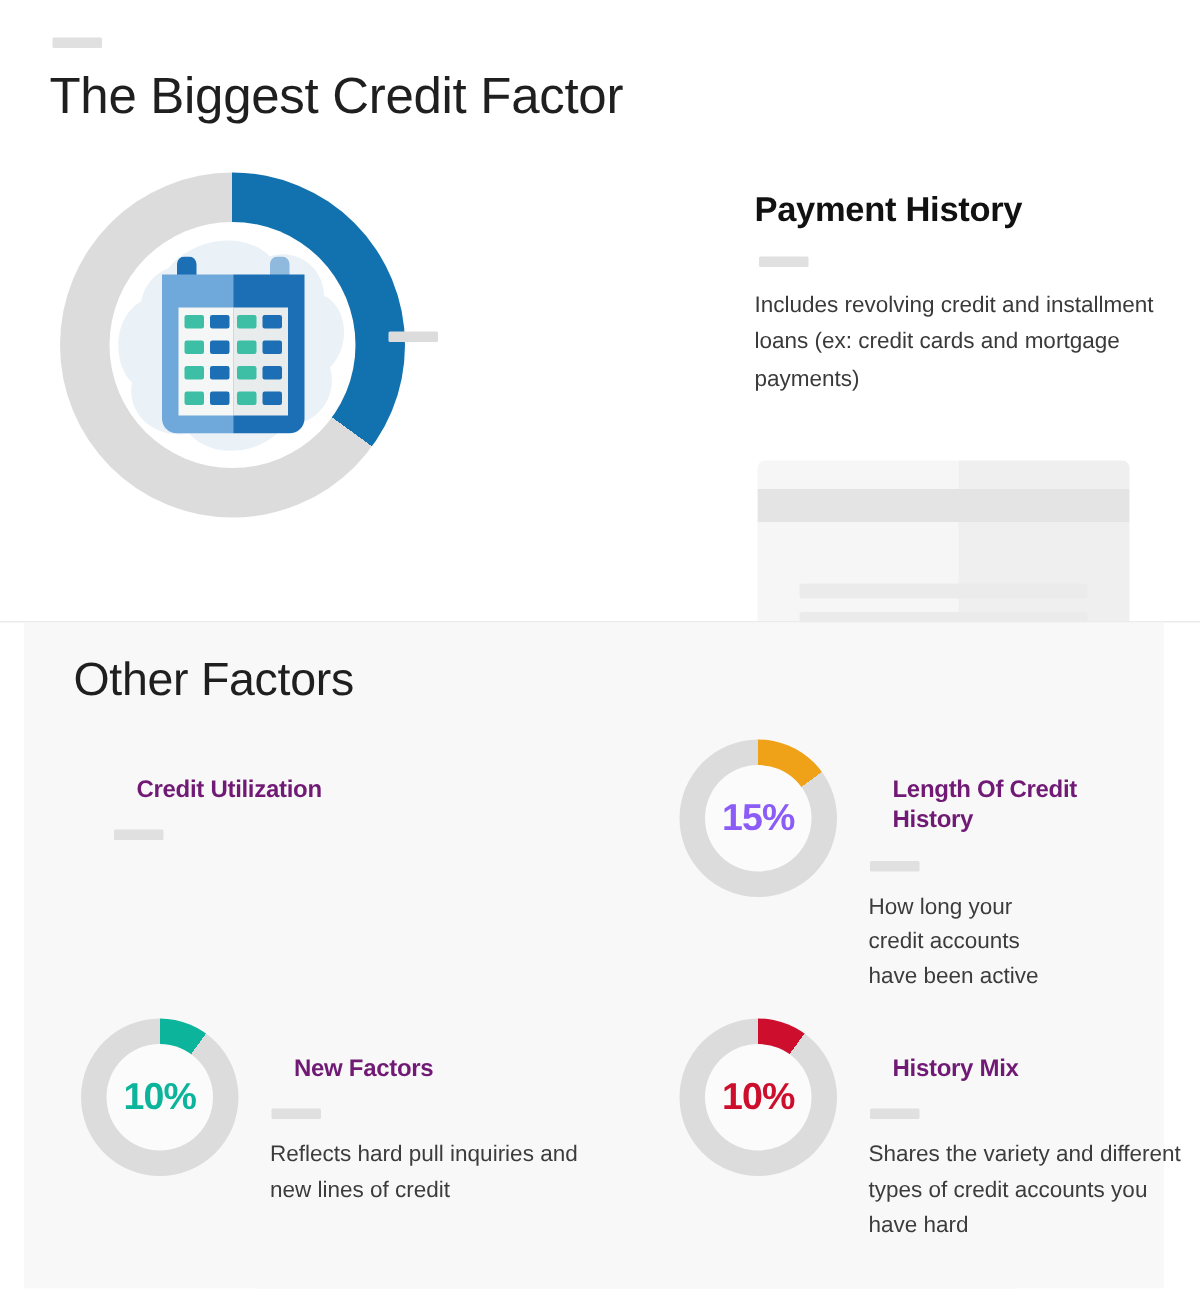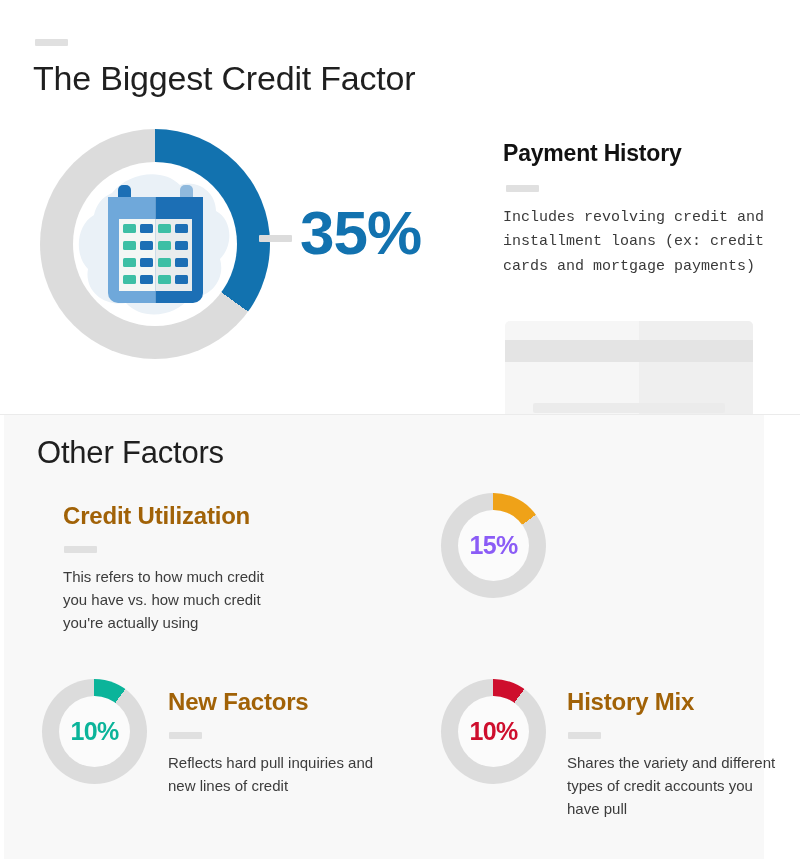--- a/index.html
+++ b/index.html
@@ -26,21 +26,20 @@
   }
 
   
   #hero {
     position: absolute;
     left: 0; top: 0;
     width: 800px;
     height: 415px;
     background: #ffffff;
     overflow: hidden;
-    margin-top: 14px;
   }
   #hero-dash {
     position: absolute;
     left: 35px; top: 25px;
   }
   #hero-title {
     position: absolute;
     left: 33px; top: 44px;
     font-size: 34px;
     font-weight: 400;
@@ -108,21 +107,20 @@
     font-weight: 700;
     color: #111111;
     letter-spacing: -0.2px;
   }
   #hero-copy .dash { margin: 18px 0 14px 3px; }
   #hero-copy p {
     margin: 0;
     font-size: 15px;
     line-height: 1.62;
     color: #3a3a3a;
-    font-family: Liberation Mono, monospace;
   }
 
   
   #hero-doc {
     position: absolute;
     left: 505px; top: 307px;
     width: 248px; height: 130px;
     background: #f6f6f6;
     border-radius: 5px 5px 0 0;
     overflow: hidden;
@@ -152,21 +150,21 @@
   #section-rule {
     position: absolute;
     left: 0; top: 414px;
     width: 800px; height: 1px;
     background: #ebebeb;
   }
 
   
   #others {
     position: absolute;
-    left: 4px; top: 415px;
+    left: 16px; top: 415px;
     width: 760px; height: 444px;
     background: #f8f8f8;
   }
   #others-title {
     position: absolute;
     left: 33px; top: 20px;
     margin: 0;
     font-size: 31px;
     font-weight: 400;
     color: #1f1f1f;
@@ -215,24 +213,24 @@
     font-weight: 700;
     letter-spacing: -0.6px;
   }
 
   .factor-text {
     margin-left: 21px;
     width: 212px;
     padding-top: 8px;
   }
   .factor-text h3 {
-    margin: 0;
-    font-size: 24px;
+    margin: 16px;
+    font-size: 16px;
     font-weight: 700;
-    color: #a16207;
+    color: #701a75;
     letter-spacing: -0.2px;
     line-height: 1.28;
   }
   .factor-text .dash { margin: 14px 0 12px 1px; }
   .factor-text p {
     margin: 0;
     font-size: 15px;
     line-height: 1.55;
     color: #3c3c3c;
     white-space: pre-line;
@@ -284,21 +282,20 @@
       <rect x="73" y="73" width="13" height="9" rx="1.5" fill="#1C6FB5"></rect>
 
       <rect x="21" y="90" width="13" height="9" rx="1.5" fill="#3DBFA5"></rect>
       <rect x="38" y="90" width="13" height="9" rx="1.5" fill="#1C6FB5"></rect>
       <rect x="56" y="90" width="13" height="9" rx="1.5" fill="#3DBFA5"></rect>
       <rect x="73" y="90" width="13" height="9" rx="1.5" fill="#1C6FB5"></rect>
     </svg>
   </div>
 
   <span id="hero-connector"></span>
-  <div id="hero-percent" style="color: rgb(18, 114, 175);">35%</div>
 
   <div id="hero-copy">
     <h2>Payment History</h2>
     <span class="dash"></span>
     <p>Includes revolving credit and installment loans (ex: credit cards and mortgage payments)</p>
   </div>
 
   <div id="hero-doc">
     <div class="doc-shade"></div>
     <div class="doc-band"></div>
@@ -311,30 +308,36 @@
 
 <section id="others">
   <h2 id="others-title">Other Factors</h2>
 
   <div id="factor-grid">
 
     <div class="factor c0 r0">
       <div class="factor-text">
         <h3>Credit Utilization</h3>
         <span class="dash"></span>
-        <p>This refers to how much credit you have vs. how much credit you're actually using</p>
       </div>
     </div>
 
     <div class="factor c1 r0">
       <div class="mini-donut-wrap">
         <div class="mini-donut" style="background: conic-gradient(rgb(239, 162, 24) 0deg, rgb(239, 162, 24) 54deg, rgb(220, 220, 220) 54deg, rgb(220, 220, 220) 360deg);"></div>
         <div class="mini-hole"></div>
         <div class="mini-pct" style="color: #8b5cf6;">15%</div>
       </div>
+      <div class="factor-text">
+        <h3>Length Of Credit History</h3>
+        <span class="dash"></span>
+        <p>How long your
+credit  accounts
+have been active</p>
+      </div>
     </div>
 
     <div class="factor c0 r1">
       <div class="mini-donut-wrap">
         <div class="mini-donut" style="background: conic-gradient(rgb(11, 180, 154) 0deg, rgb(11, 180, 154) 36deg, rgb(220, 220, 220) 36deg, rgb(220, 220, 220) 360deg);"></div>
         <div class="mini-hole"></div>
         <div class="mini-pct" style="color: rgb(11, 180, 154);">10%</div>
       </div>
       <div class="factor-text">
         <h3>New Factors</h3>
@@ -345,18 +348,18 @@
 
     <div class="factor c1 r1">
       <div class="mini-donut-wrap">
         <div class="mini-donut" style="background: conic-gradient(rgb(206, 14, 45) 0deg, rgb(206, 14, 45) 36deg, rgb(220, 220, 220) 36deg, rgb(220, 220, 220) 360deg);"></div>
         <div class="mini-hole"></div>
         <div class="mini-pct" style="color: rgb(206, 14, 45);">10%</div>
       </div>
       <div class="factor-text">
         <h3>History Mix</h3>
         <span class="dash"></span>
-        <p>Shares the variety and different types of credit accounts you have pull</p>
+        <p>Shares the variety and different types of credit accounts you have hard</p>
       </div>
     </div>
 
   </div>
 </section>
 
 </body></html>

